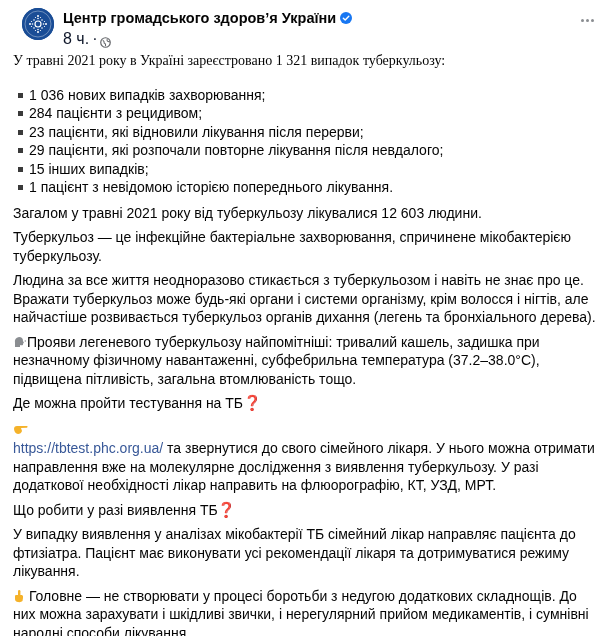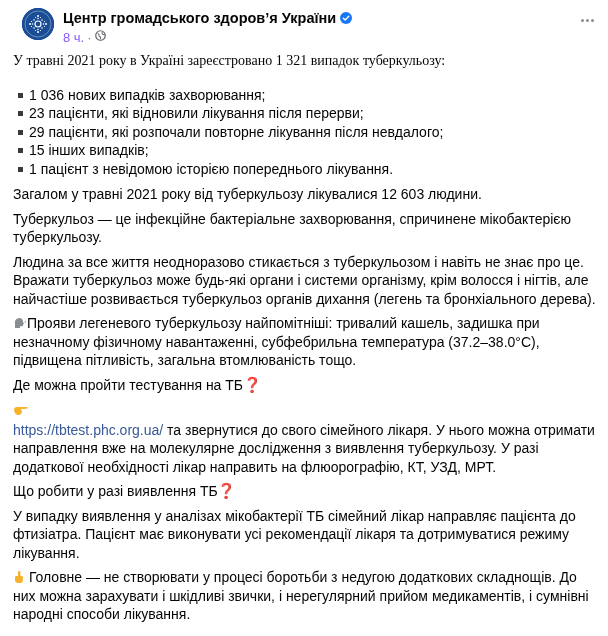--- a/index.html
+++ b/index.html
@@ -6,21 +6,21 @@
   html, body { width: 608px; height: 636px; background: #ffffff; overflow: hidden; }
   body { font-family: "Liberation Sans", "DejaVu Sans", sans-serif; color: #050505; }
   .post { position: relative; width: 608px; height: 636px; background: #fff; }
   .header { position: absolute; left: 9px; top: 0; width: 608px; height: 50px; }
   .avatar { position: absolute; left: 13px; top: 8px; width: 32px; height: 32px; border-radius: 50%;
     background: #1a4d96; display: flex; align-items: center; justify-content: center; cursor: pointer; }
   .avatar svg { width: 32px; height: 32px; display: block; }
   .page-name { position: absolute; left: 54px; top: 10px; font-size: 14.5px; font-weight: 600; color: #050505;
     cursor: pointer; white-space: nowrap; display: flex; align-items: center; }
   .verified { display: inline-block; width: 12px; height: 12px; margin-left: 4px; }
-  .meta { position: absolute; left: 54px; top: 30px; font-size: 13px; color: #8b5cf6; display: flex; align-items: flex-start; white-space: nowrap; }
+  .meta { position: absolute; left: 54px; top: 30px; font-size: 16px; color: #0f172a; display: flex; align-items: flex-end; white-space: nowrap; }
   .meta .time { cursor: pointer; }
   .meta .dot { margin: 0 3px; }
   .globe { width: 11px; height: 11px; display: inline-block; }
   .more { position: absolute; right: 18px; top: 12px; width: 24px; height: 16px; display: flex; align-items: center; justify-content: center; cursor: pointer; gap: 2px; }
   .more span { width: 3px; height: 3px; background: #8a8d91; border-radius: 50%; display: block; }
 
   .body { position: absolute; left: 13px; top: 52px; width: 585px; font-size: 14px; line-height: 18.5px; color: #050505; }
   .p { margin-bottom: 6px; }
   .p-first { margin-bottom: 3px; font-family: Liberation Serif, serif; }
   ul.cases { list-style: none; margin: 15px 0 7px 0; }
@@ -84,20 +84,21 @@
       <span></span>
         <span></span>
         <span></span>
     </div>
   </div>
 
   <div class="body">
     <div class="p p-first">У травні 2021 року в Україні зареєстровано 1 321 випадок туберкульозу:</div>
     <ul class="cases">
       <li>1 036 нових випадків захворювання;</li>
+      <li>284 пацієнти з рецидивом;</li>
       <li>23 пацієнти, які відновили лікування після перерви;</li>
       <li>29 пацієнти, які розпочали повторне лікування після невдалого;</li>
       <li>15 інших випадків;</li>
       <li>1 пацієнт з невідомою історією попереднього лікування.</li>
     </ul>
     <div class="p">Загалом у травні 2021 року від туберкульозу лікувалися 12 603 людини.</div>
     <div class="p">Туберкульоз — це інфекційне бактеріальне захворювання, спричинене мікобактерією туберкульозу.</div>
     <div class="p">Людина за все життя неодноразово стикається з туберкульозом і навіть не знає про це. Вражати туберкульоз може будь-які органи і системи організму, крім волосся і нігтів, але найчастіше розвивається туберкульоз органів дихання (легень та бронхіального дерева).</div>
     <div class="p">
       <svg class="emoji" width="14" height="14" viewBox="0 0 14 14">

